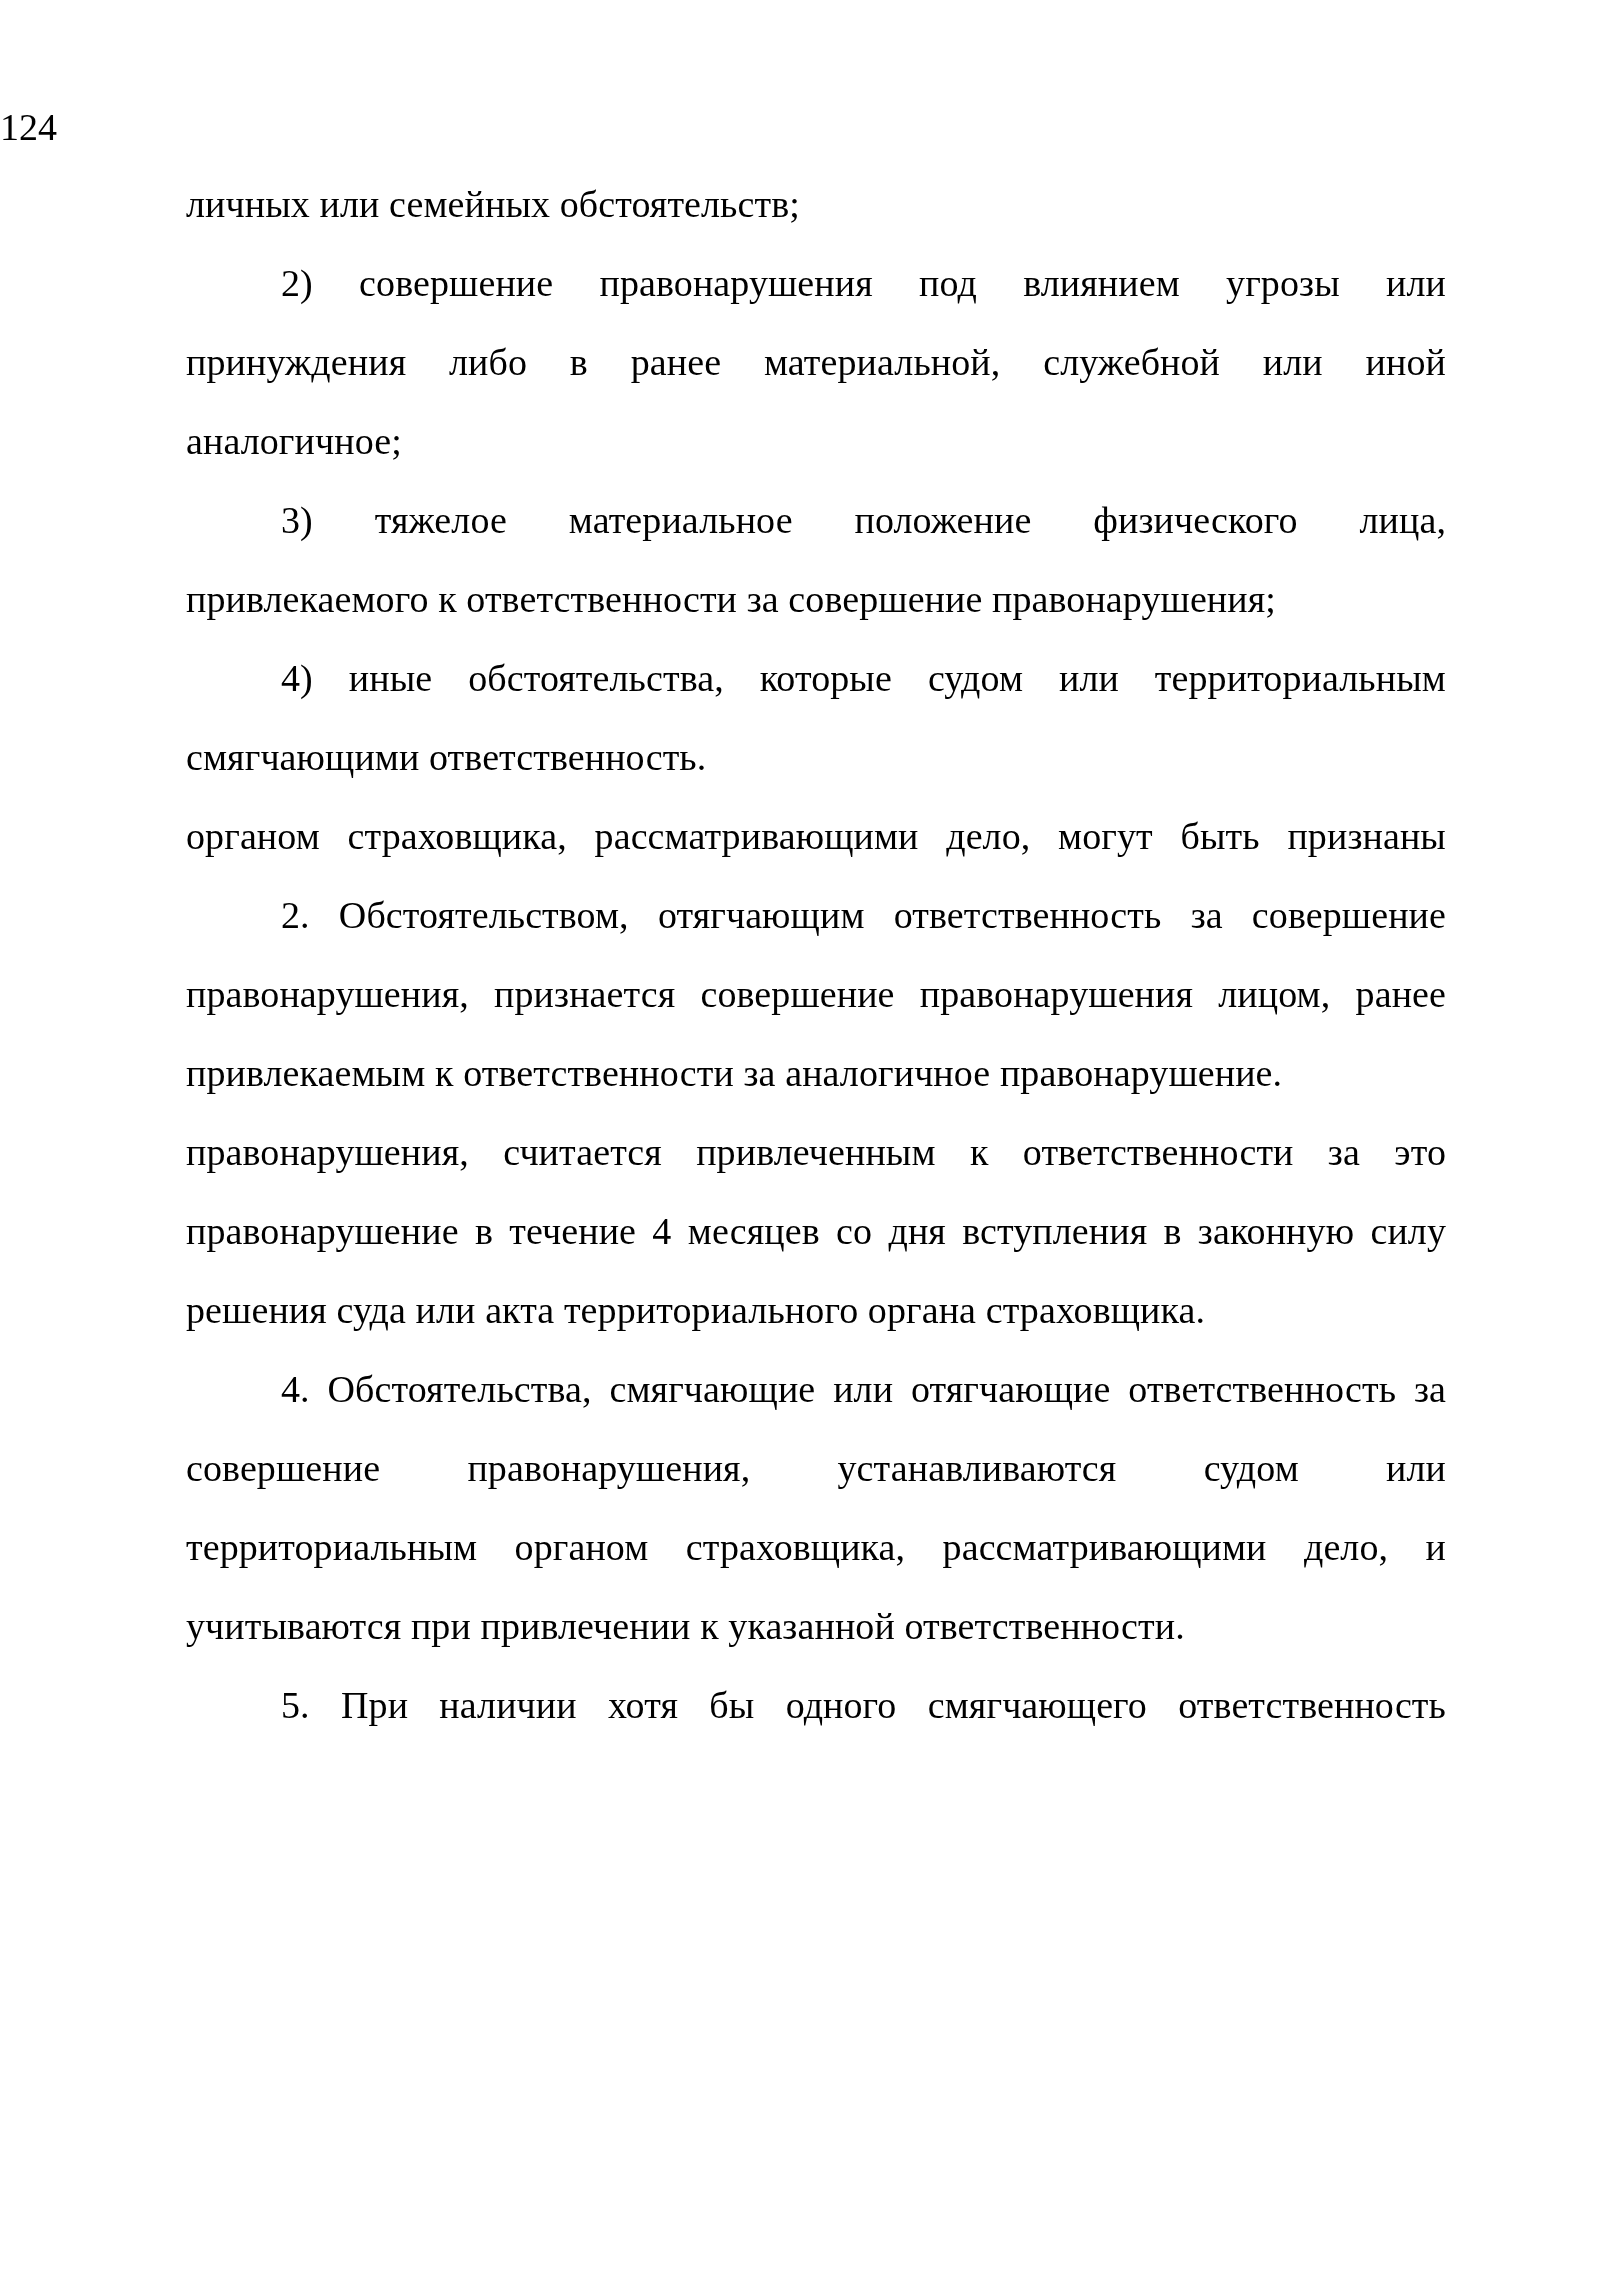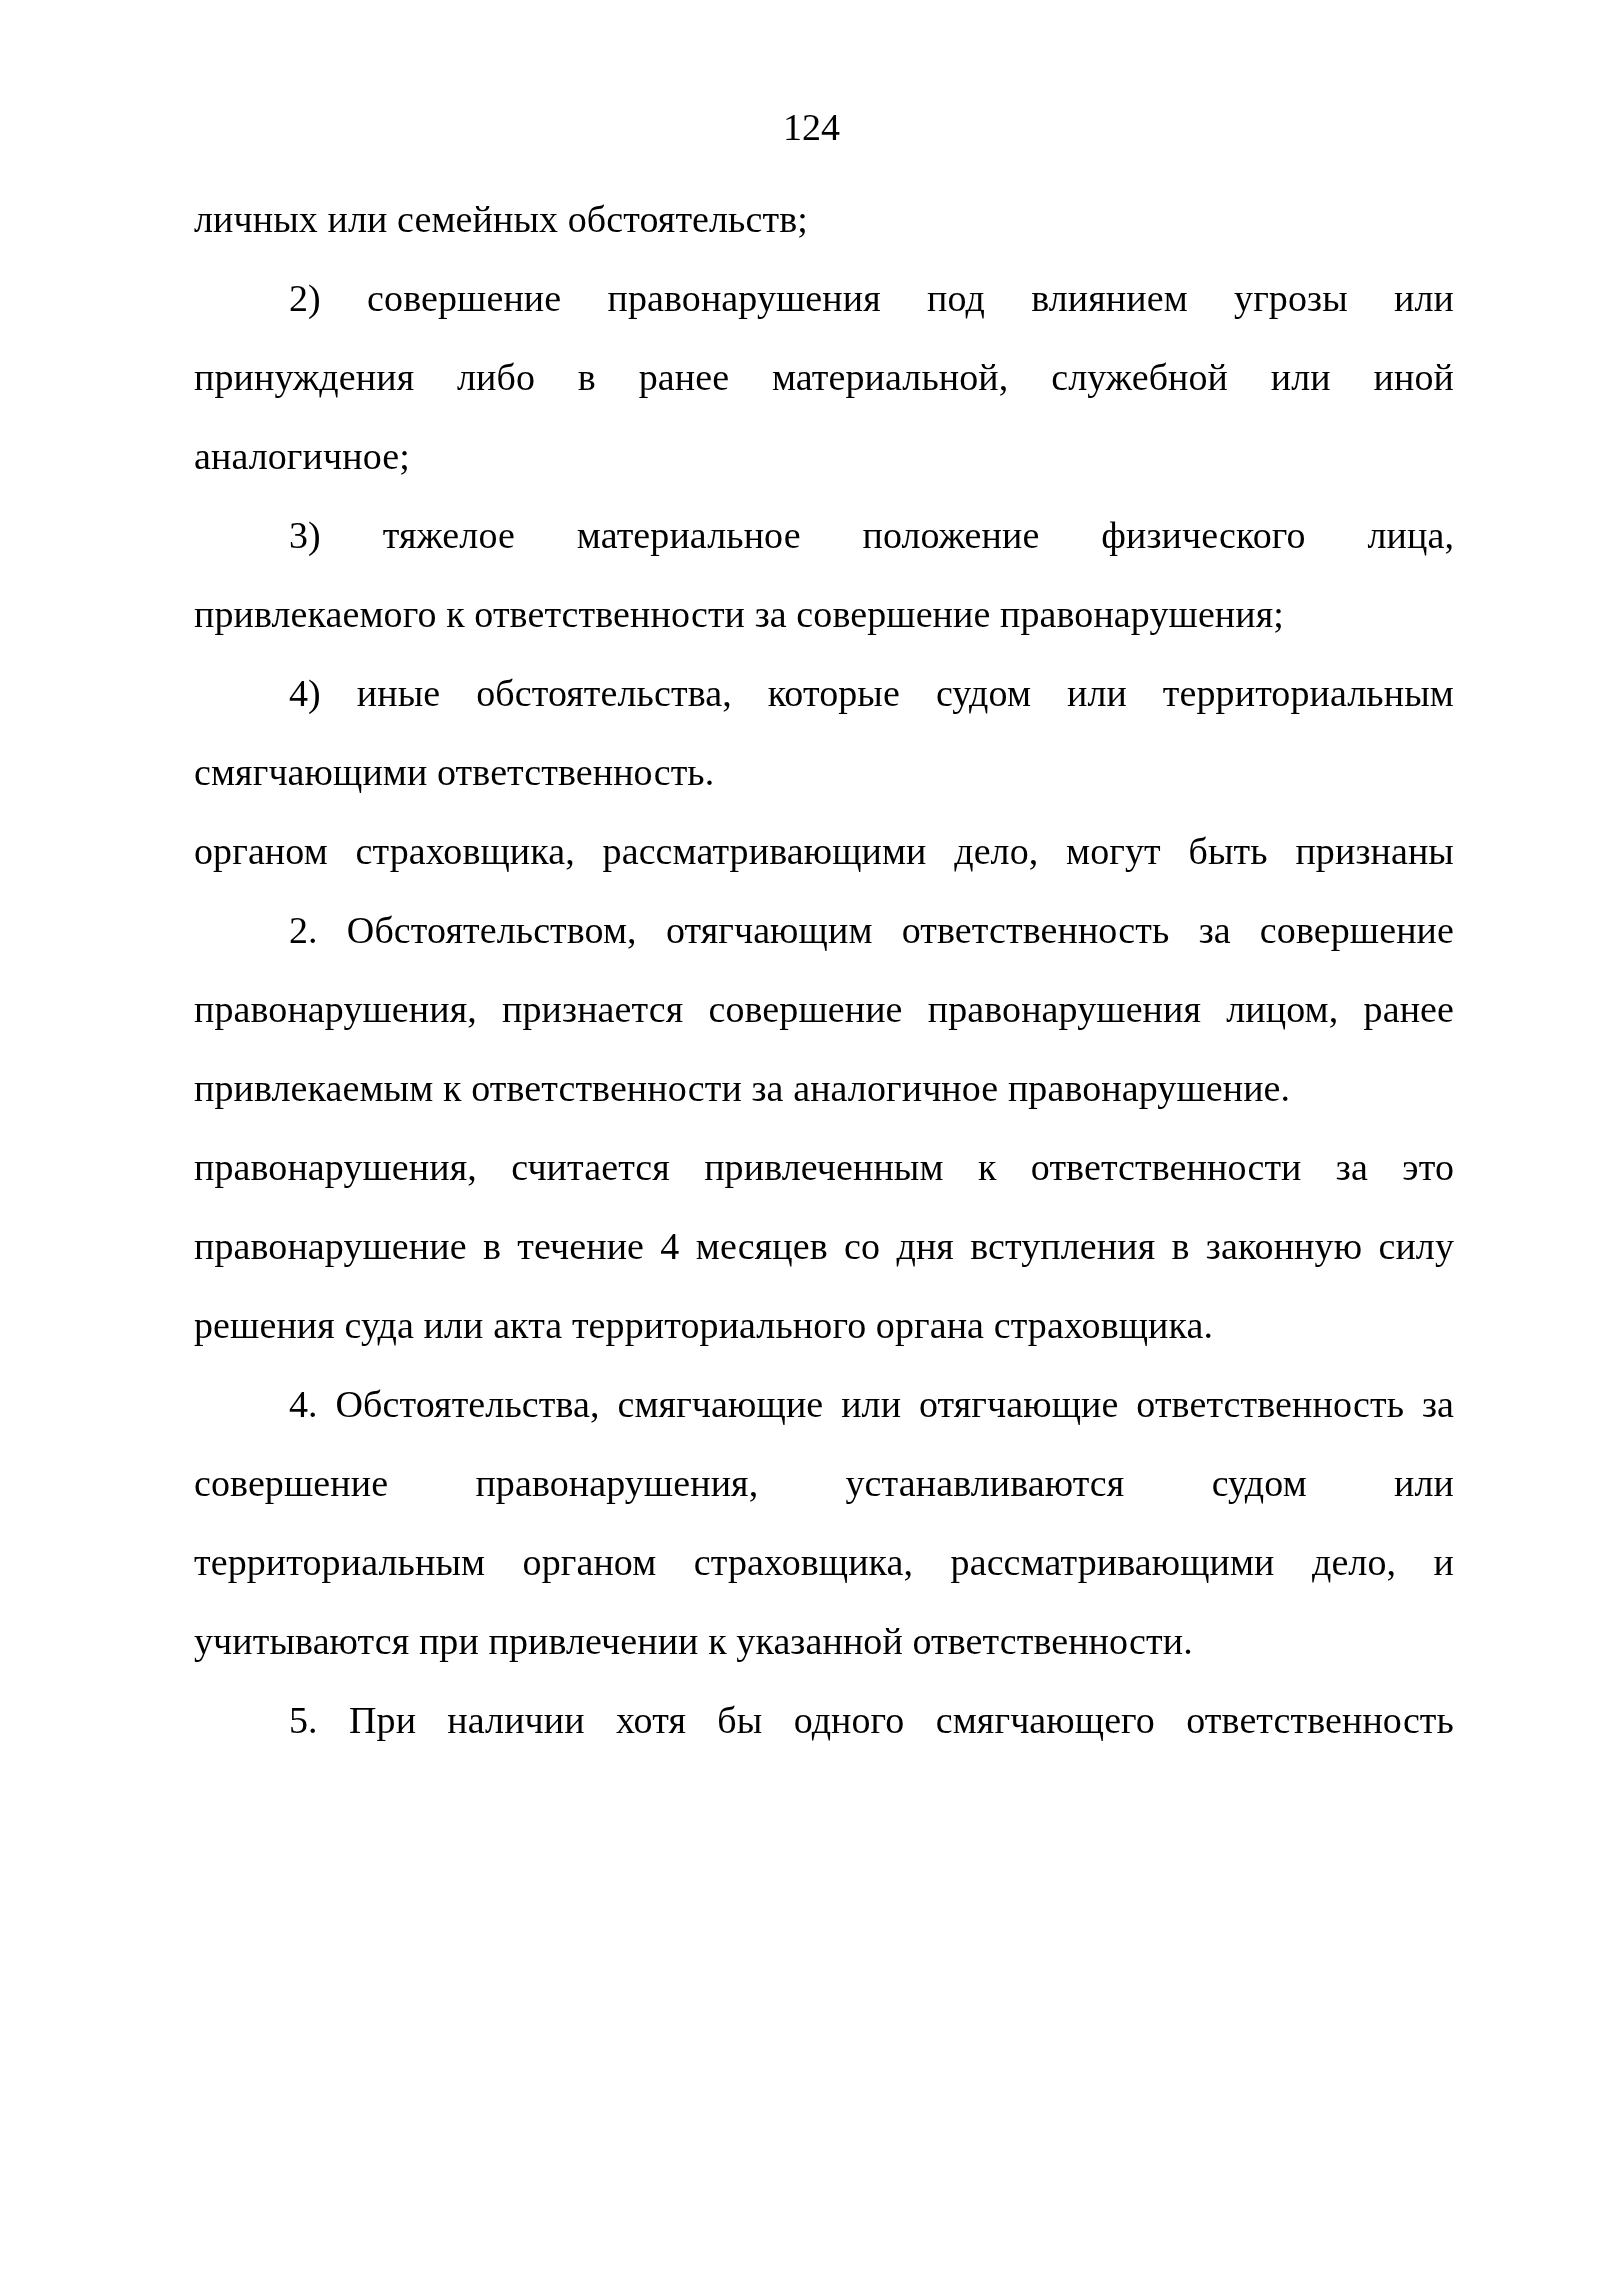--- a/index.html
+++ b/index.html
@@ -14,30 +14,28 @@
     background: #ffffff;
     color: #000000;
     font-family: "Liberation Serif", serif;
     overflow: hidden;
   }
   .page-number {
     position: absolute;
     top: 88px;
     left: 0;
     width: 100%;
-    text-align: center;
     font-size: 38px;
     line-height: 79px;
   }
   .content {
     position: absolute;
-    top: 180px;
+    top: 165px;
     left: 186px;
     width: 1260px;
-    margin-left: 8px;
   }
   .line {
     font-size: 38px;
     line-height: 79px;
     text-align: justify;
     text-align-last: justify;
     white-space: normal;
     letter-spacing: 0.1px;
   }
   .line.indent {

